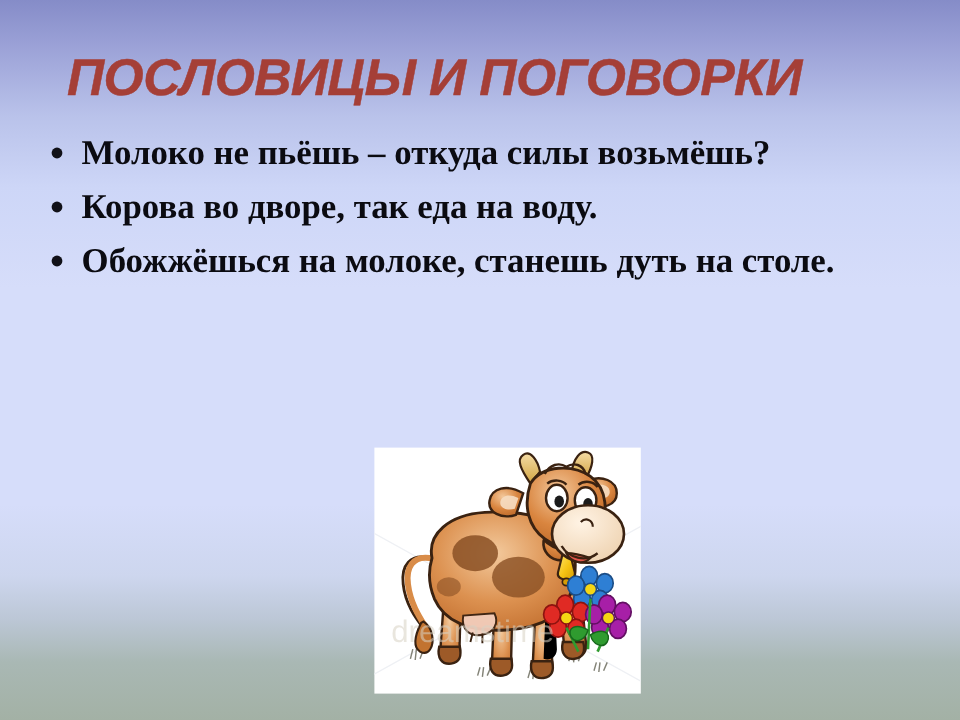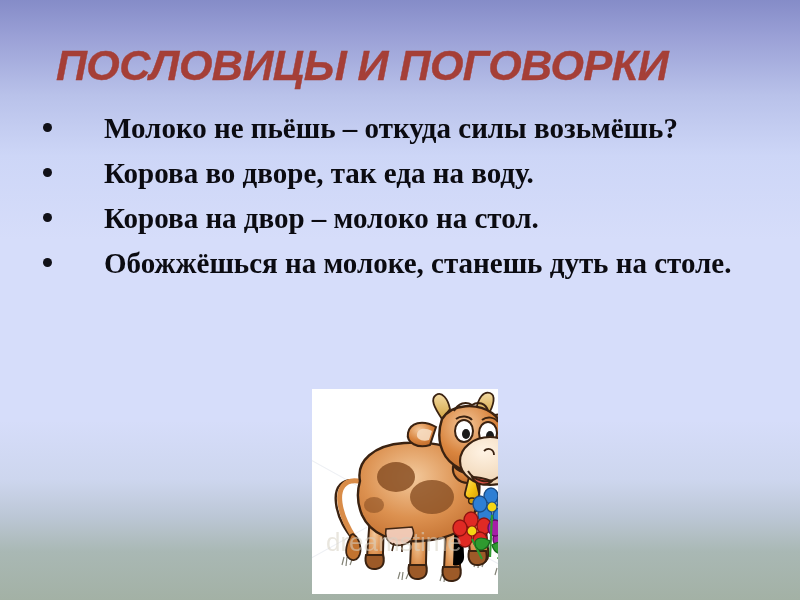--- a/index.html
+++ b/index.html
@@ -72,33 +72,31 @@
     position: absolute;
     left: 9px;
     top: 13px;
     width: 9px;
     height: 9px;
     border-radius: 50%;
     background: #111118;
   }
   .bullet-row .btext {
     display: block;
-    margin-left: 36px;
   }
 
   
   #picture {
     position: absolute;
     left: 312px;
     top: 373px;
-    width: 186px;
+    width: 222px;
     height: 205px;
     background: #ffffff;
     overflow: hidden;
-    margin-top: 16px;
   }
   #picture .wm-line {
     position: absolute;
     left: -20px;
     top: 60px;
     width: 300px;
     height: 1px;
     background: #eef0f4;
     transform: rotate(29deg);
     transform-origin: left center;
@@ -133,24 +131,20 @@
     <div class="bullet-row">
       <span class="dot"></span>
       <span class="btext">Молоко не пьёшь – откуда силы возьмёшь?</span>
     </div>
 
     <div class="bullet-row">
       <span class="dot"></span>
       <span class="btext">Корова во дворе, так еда на воду.</span>
     </div>
 
-    <div class="bullet-row">
-      <span class="dot"></span>
-      <span class="btext">Корова на двор – молоко на стол.</span>
-    </div>
 
     <div class="bullet-row">
       <span class="dot"></span>
       <span class="btext">Обожжёшься на молоке, станешь дуть на столе.</span>
     </div>
 
   </div>
 
   <div id="picture">
     <div class="wm-line"></div>

